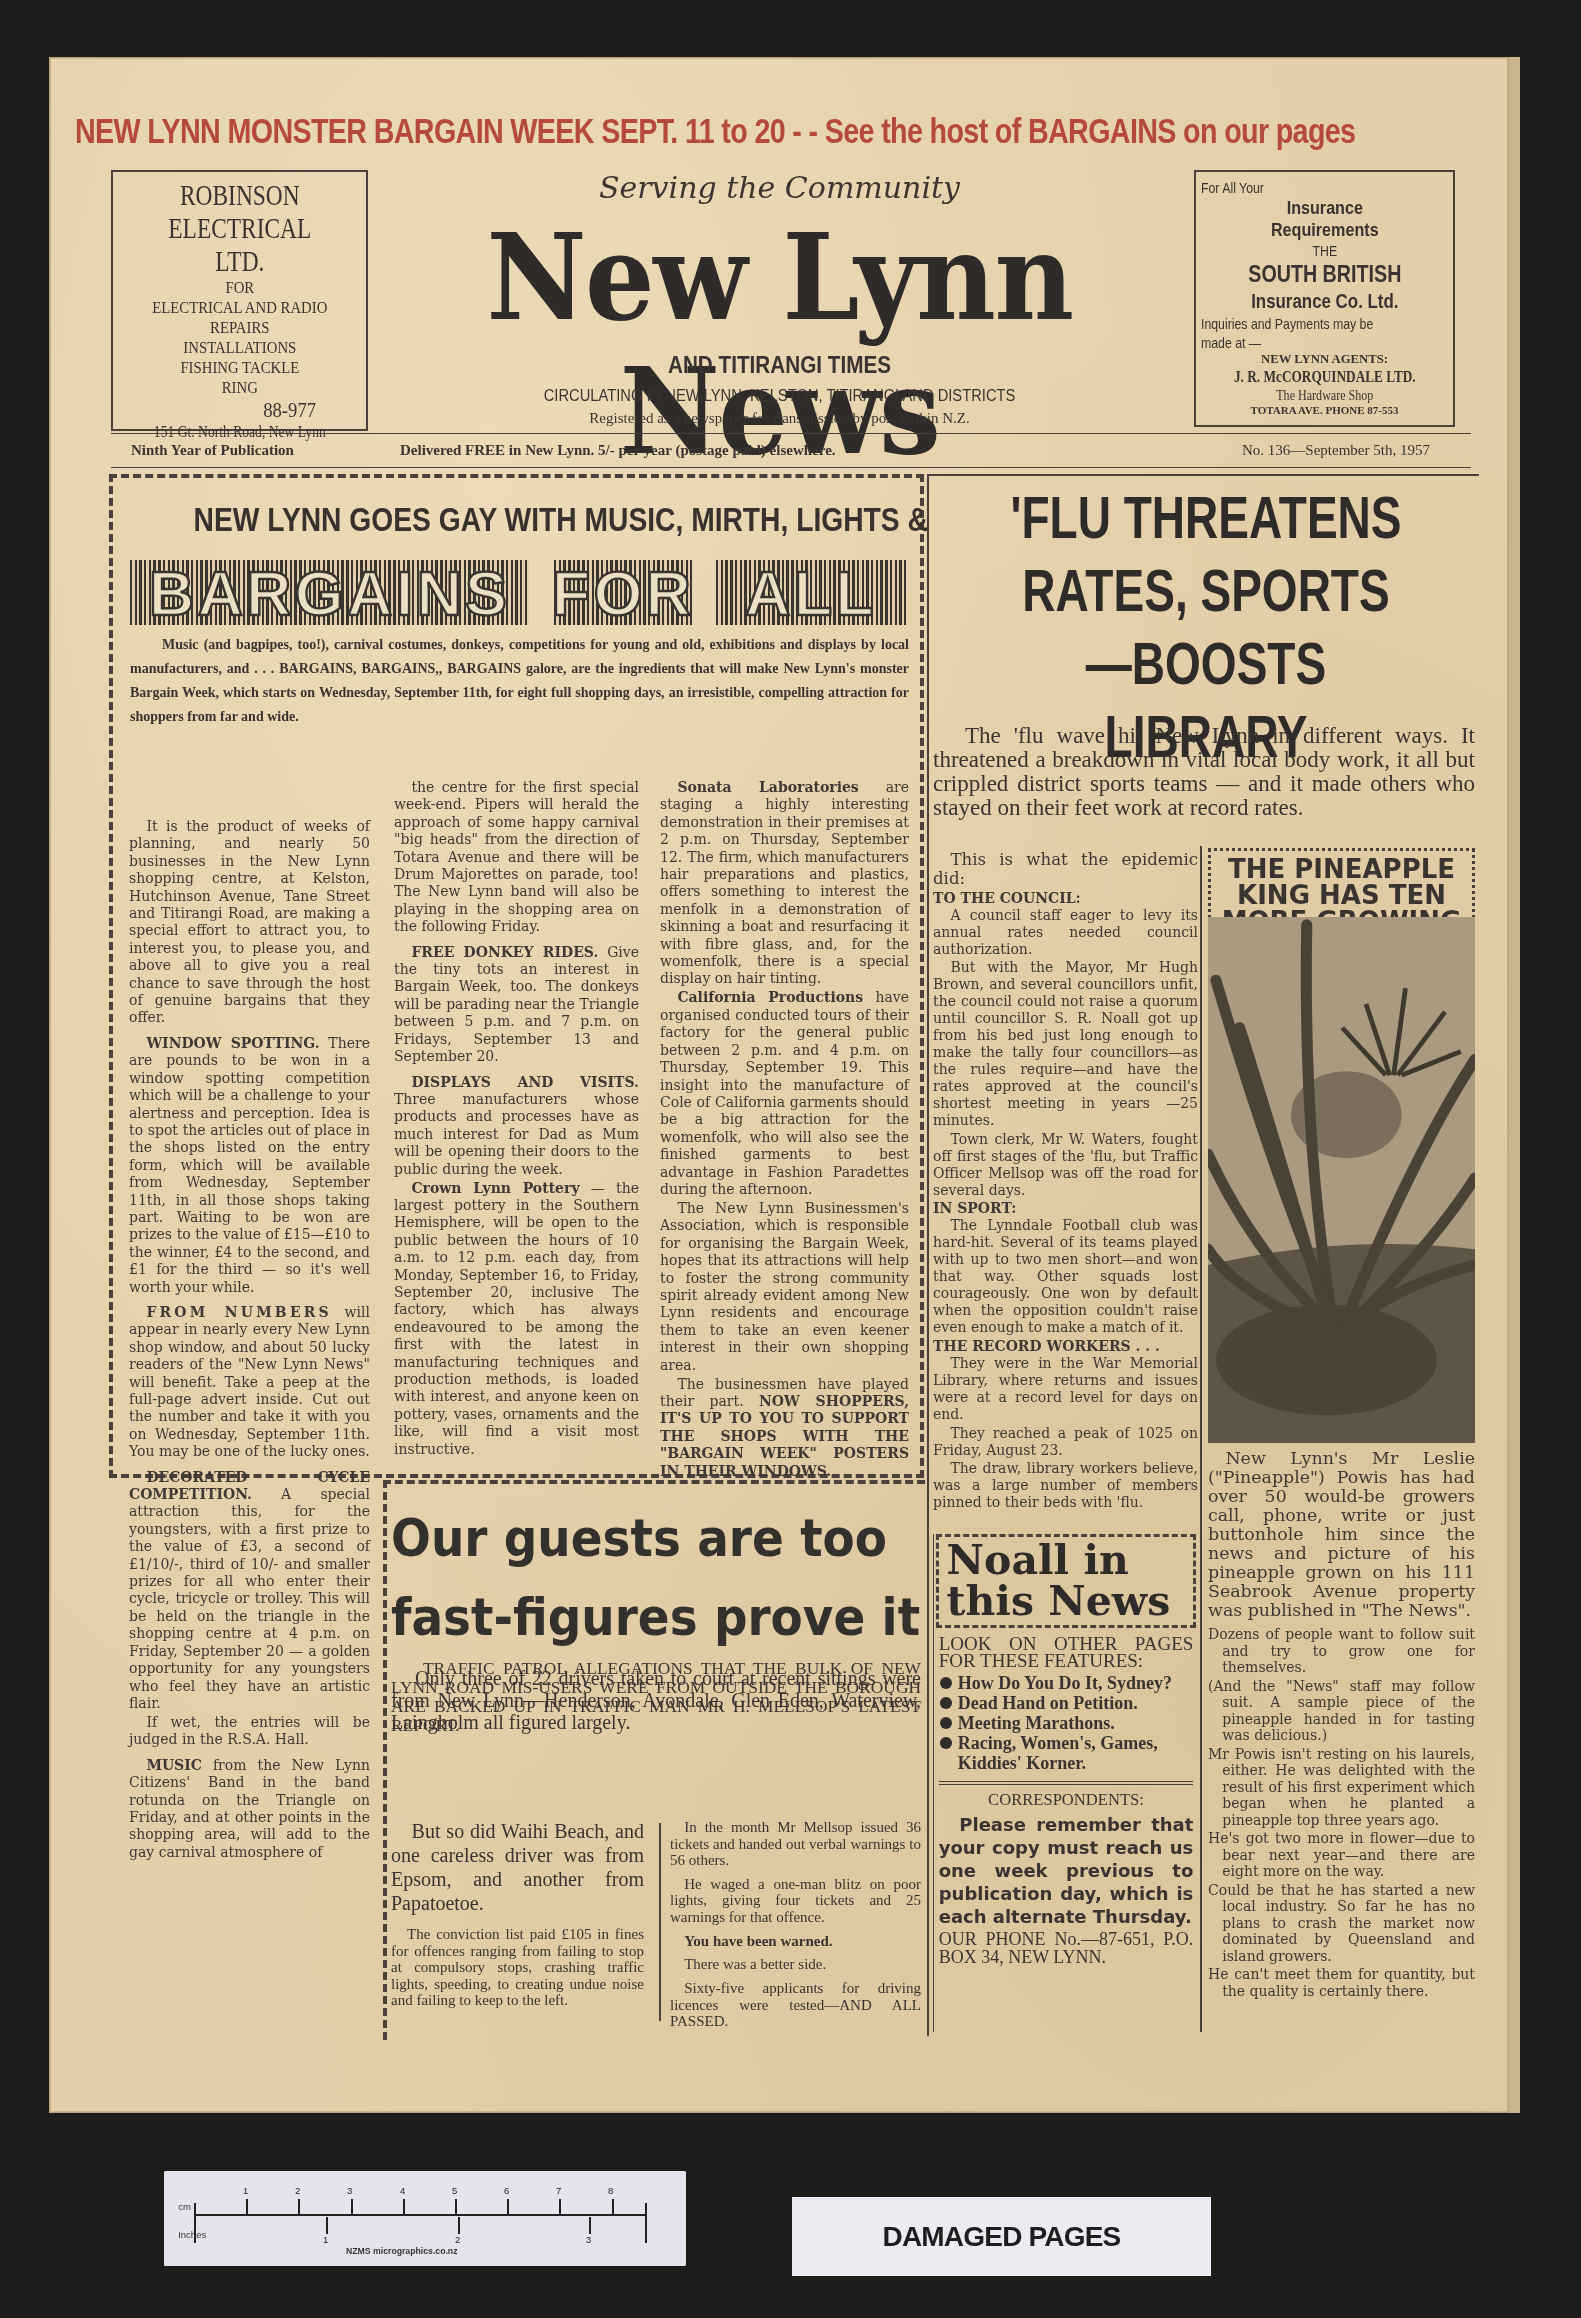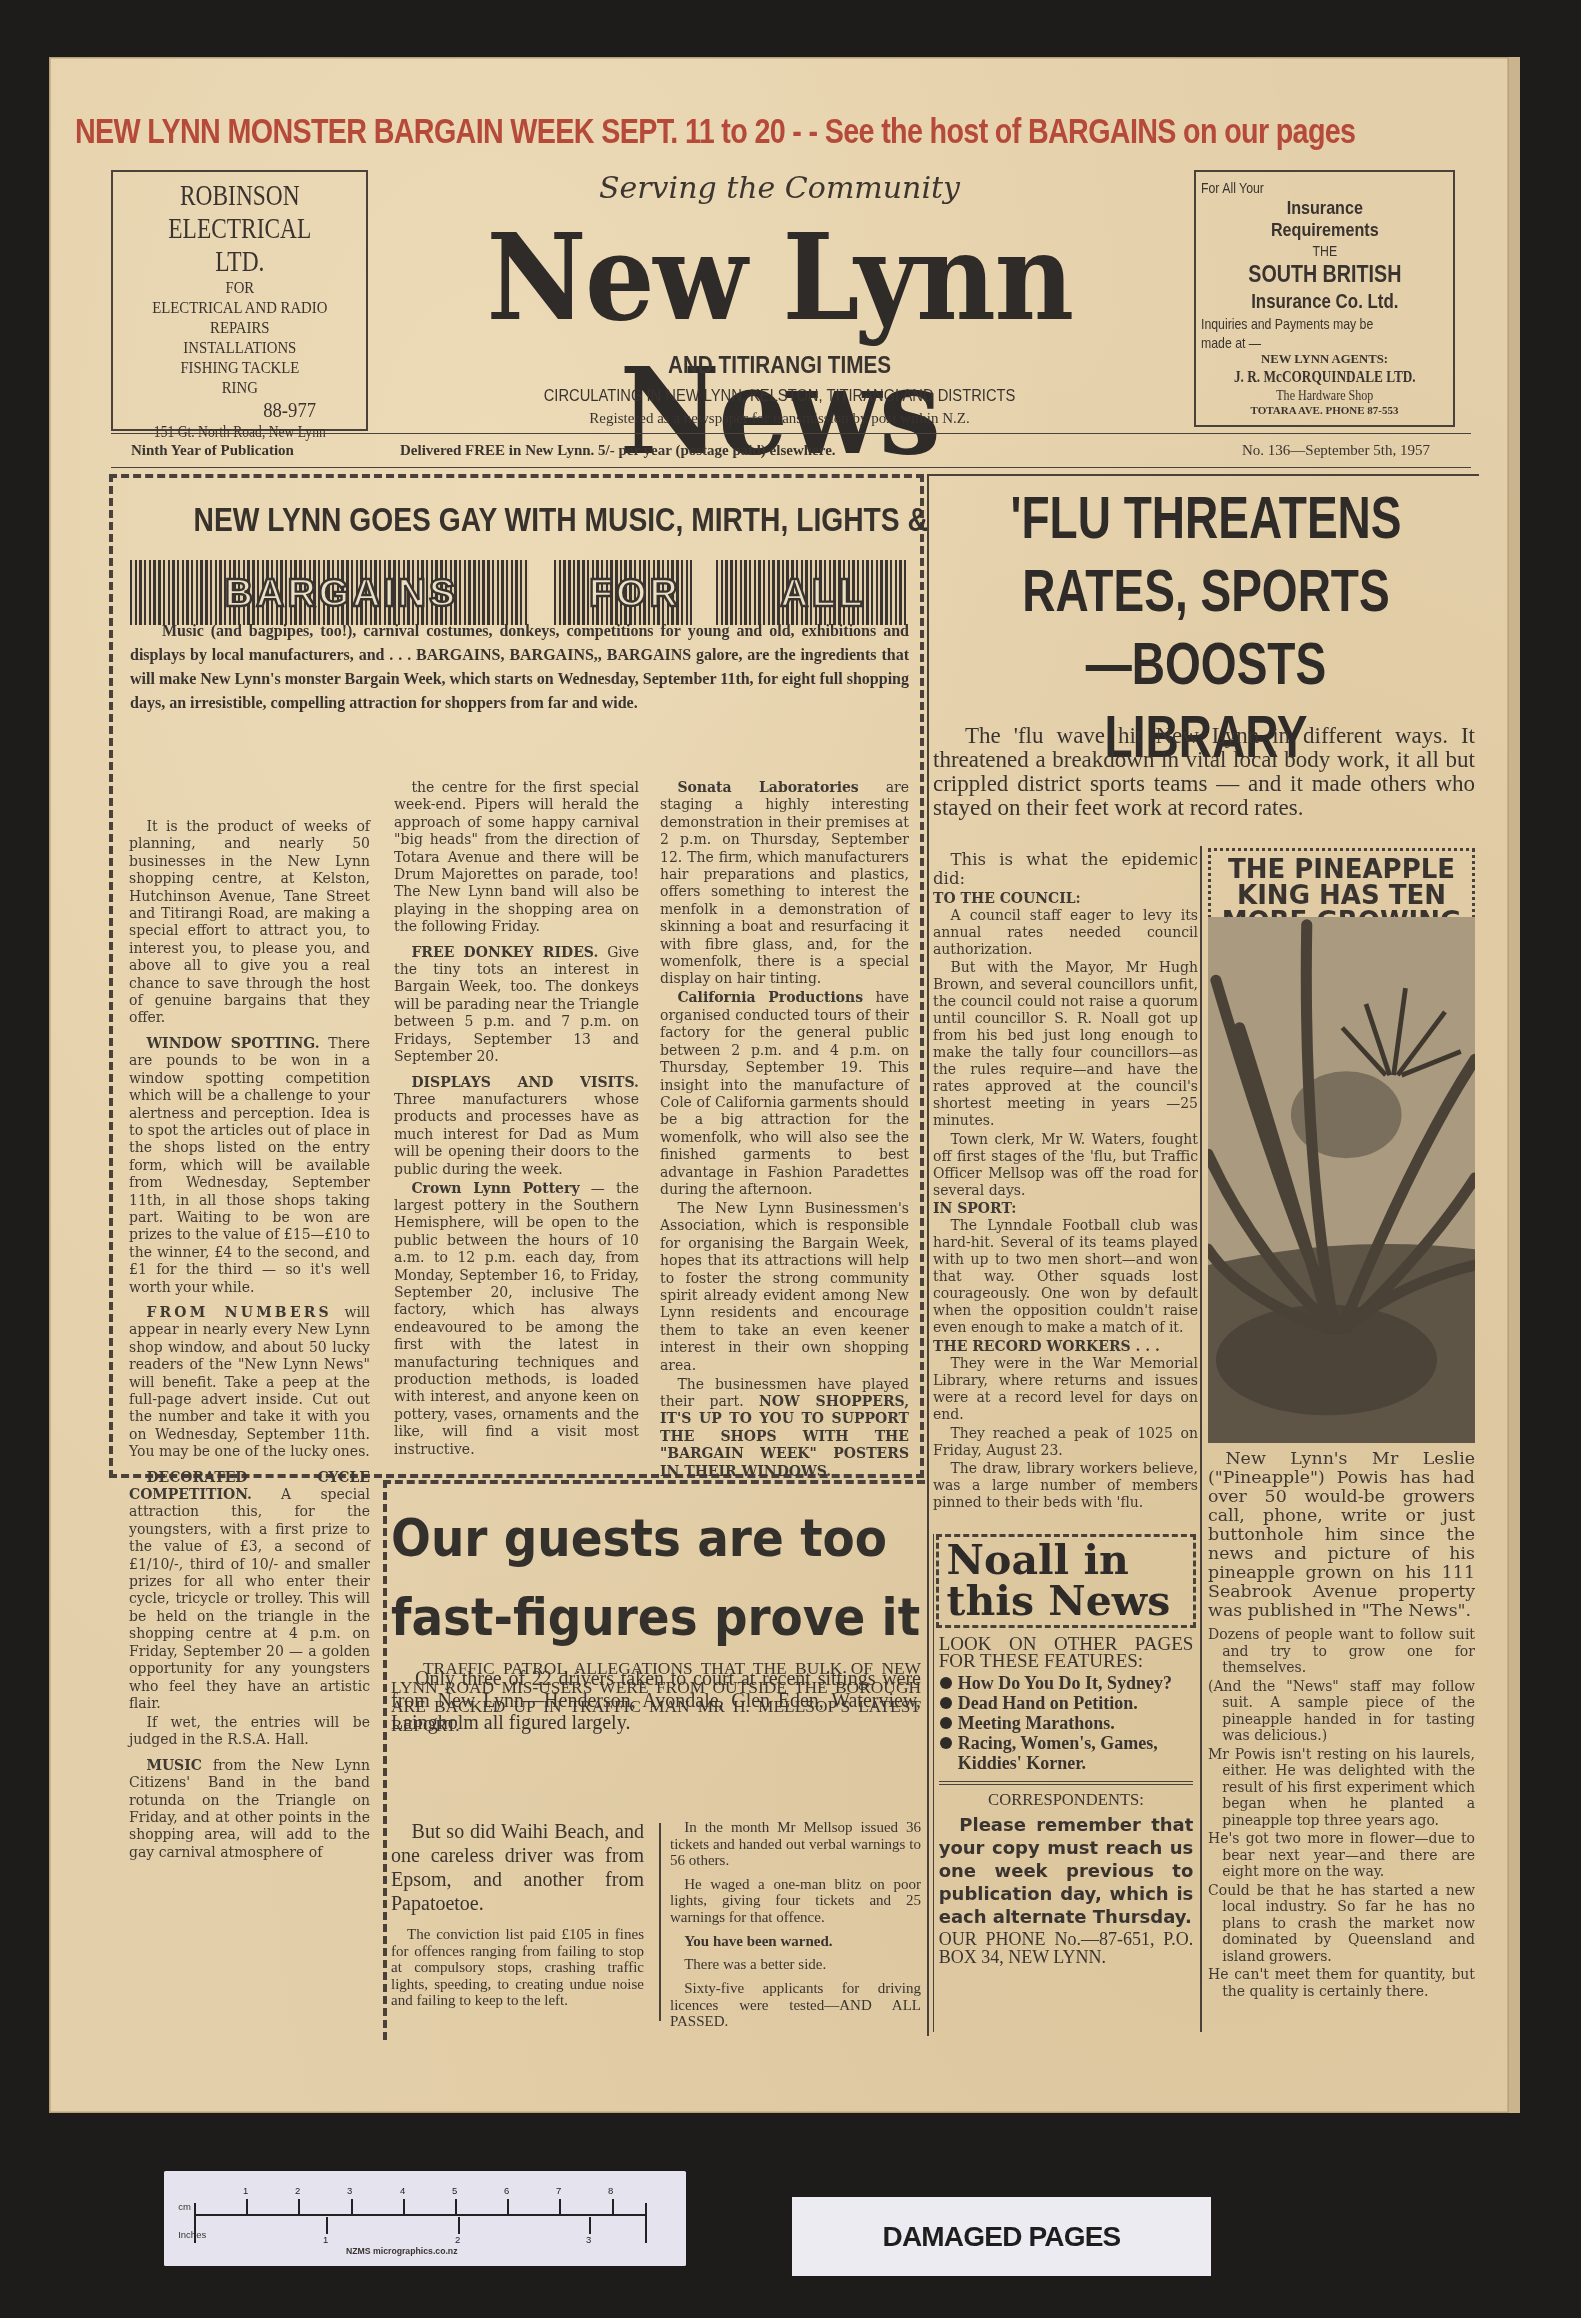--- a/index.html
+++ b/index.html
@@ -57,24 +57,24 @@
 
   
   .lead-box { position: absolute; left: 109px; top: 474px; width: 815px; height: 1004px;
     border: 4px dashed #4a423a; }
   .lead-head { position: absolute; left: 127px; top: 500px; width: 783px; text-align: center;
     font-family: "Liberation Sans", sans-serif; font-weight: bold; font-size: 34px;
     transform: scaleX(0.83); white-space: nowrap; color: #38322d; }
   .bfa { position: absolute; top: 560px; height: 65px;
     background: repeating-linear-gradient(90deg, #3a3430 0 2.4px, #e3cfa9 2.4px 4.7px);
     display: flex; align-items: center; justify-content: center; }
-  .bfa span { font-family: "Liberation Sans", sans-serif; font-weight: bold; font-size: 39px;
-    color: #ece0c4; -webkit-text-stroke: 2.4px #3a3430; letter-spacing: 3.2px; padding-left: 24px; }
-  .lead-intro { position: absolute; left: 130px; top: 619px; width: 779px;
-    font-family: "Liberation Serif", serif; font-weight: bold; font-size: 16px; line-height: 24px;
+  .bfa span { font-family: "Liberation Sans", sans-serif; font-weight: bold; font-size: 63px;
+    color: #ece0c4; -webkit-text-stroke: 2.4px #3a3430; letter-spacing: 3.2px; }
+  .lead-intro { position: absolute; left: 130px; top: 633px; width: 779px;
+    font-family: "Liberation Serif", serif; font-weight: bold; font-size: 14px; line-height: 24px;
     text-align: justify; text-indent: 32px; }
 
   .col { position: absolute; font-family: "DejaVu Serif", serif; font-size: 14px; line-height: 17.4px;
     text-align: justify; color: #3f3934; }
   .col p { text-indent: 17.4px; margin-bottom: 8px; }
   .col p.tight { margin-bottom: 1.6px; }
   .col b { font-weight: bold; }
   .col .sub { font-weight: bold; text-indent: 0; margin: 0; }
   .col .hang { text-indent: -14.2px; padding-left: 14.2px; margin-bottom: 1.6px; }
 

